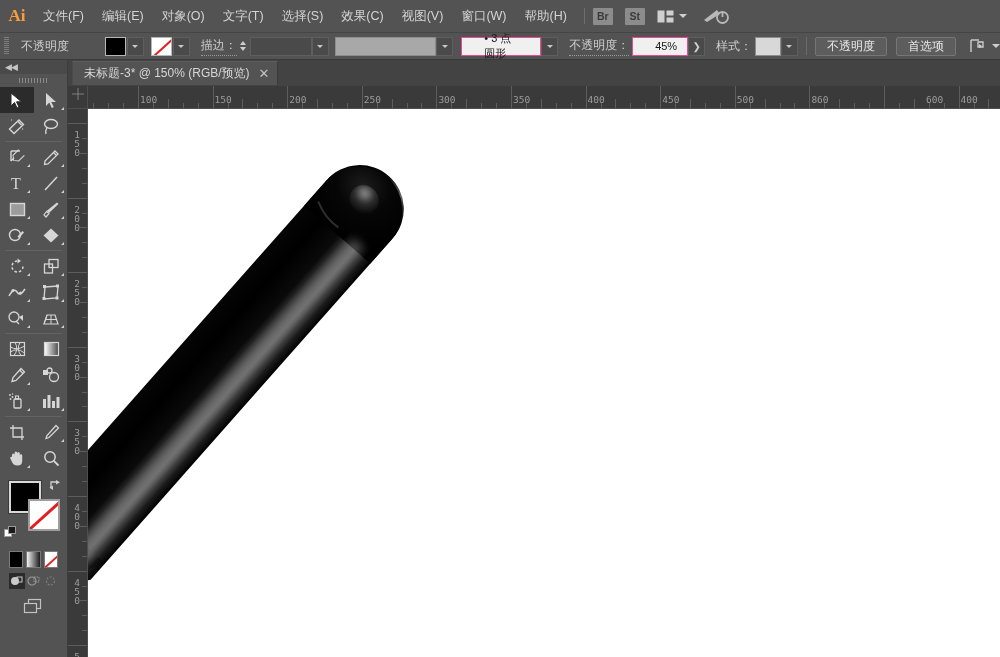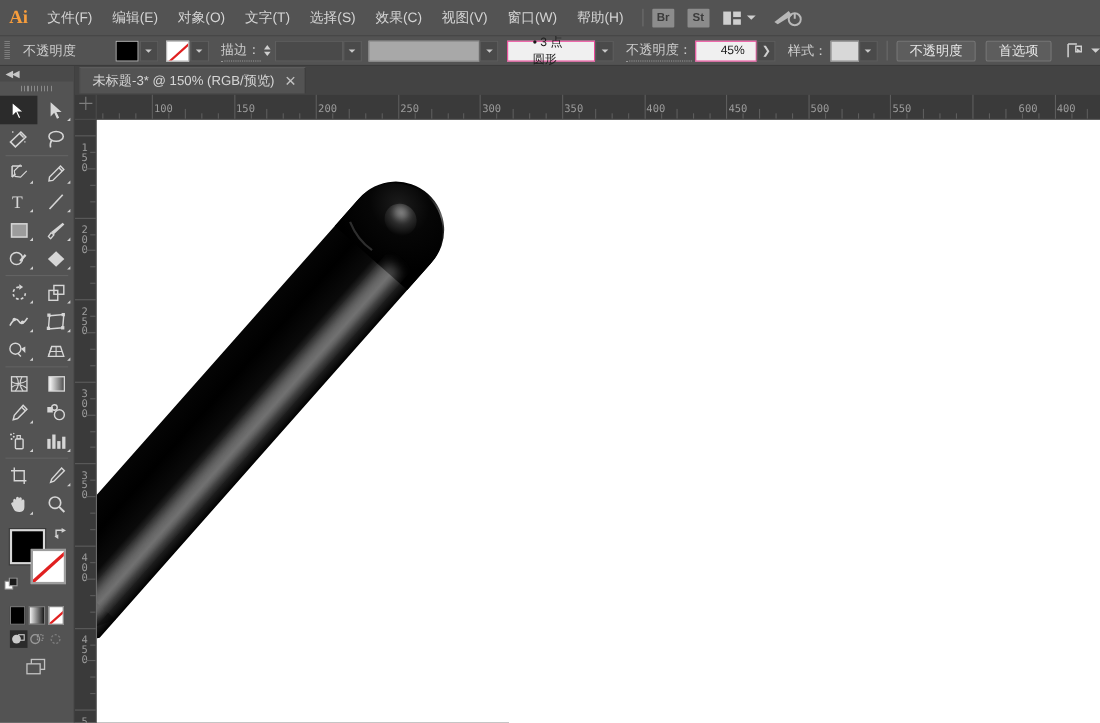--- a/index.html
+++ b/index.html
@@ -719,21 +719,21 @@
     <div class="h-mid" style="left: 602.04px;"></div>
     <div class="h-min" style="left: 616.96px;"></div>
     <div class="h-min" style="left: 631.88px;"></div>
     <div class="h-maj" style="left: 646.8px;"></div>
     <div class="h-lbl" style="left: 646.8px;">500</div>
     <div class="h-min" style="left: 661.72px;"></div>
     <div class="h-mid" style="left: 676.64px;"></div>
     <div class="h-min" style="left: 691.56px;"></div>
     <div class="h-min" style="left: 706.48px;"></div>
     <div class="h-maj" style="left: 721.4px;"></div>
-    <div class="h-lbl" style="left: 721.4px;">550</div>
+    <div class="h-lbl" style="left: 721.4px;">860</div>
     <div class="h-min" style="left: 736.32px;"></div>
     <div class="h-mid" style="left: 751.24px;"></div>
     <div class="h-min" style="left: 766.16px;"></div>
     <div class="h-min" style="left: 781.08px;"></div>
     <div class="h-maj" style="left: 796px;"></div>
     <div class="h-lbl" style="left: 836px;">600</div>
     <div class="h-min" style="left: 810.92px;"></div>
     <div class="h-mid" style="left: 825.84px;"></div>
     <div class="h-min" style="left: 840.76px;"></div>
     <div class="h-min" style="left: 855.68px;"></div>

